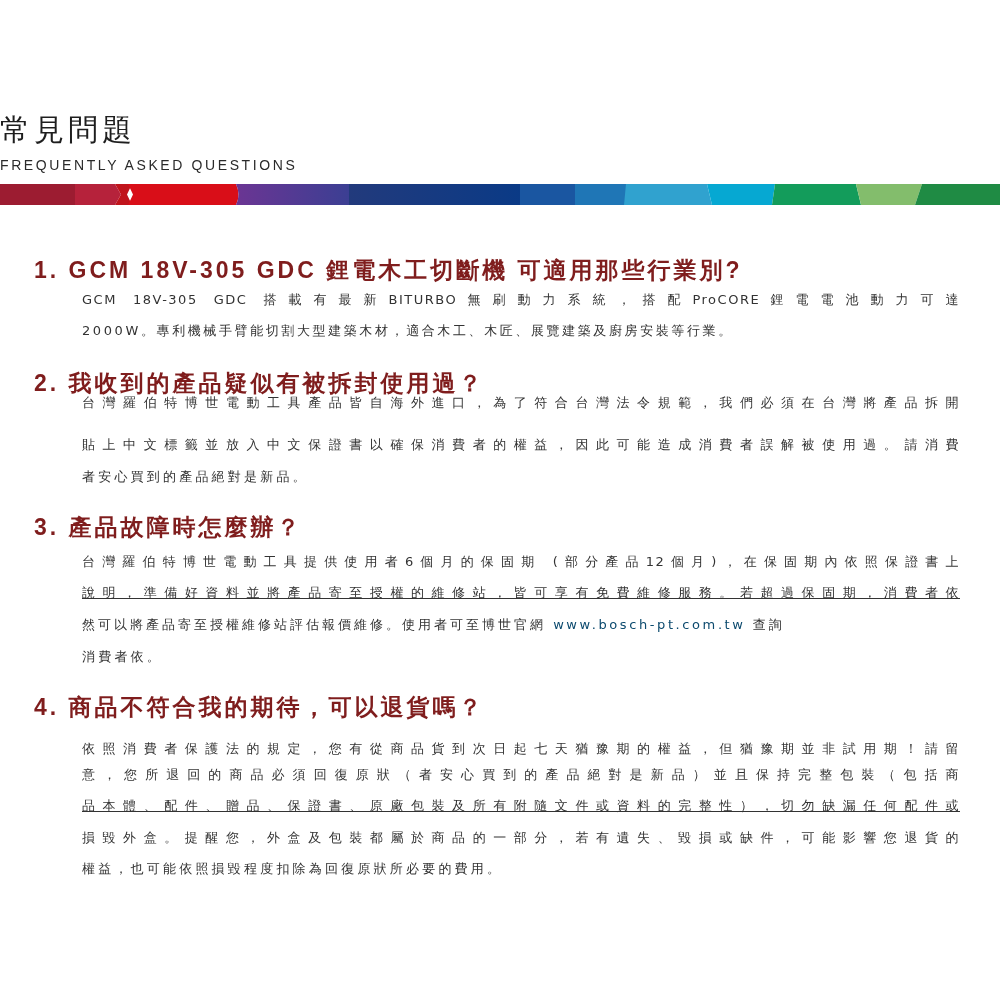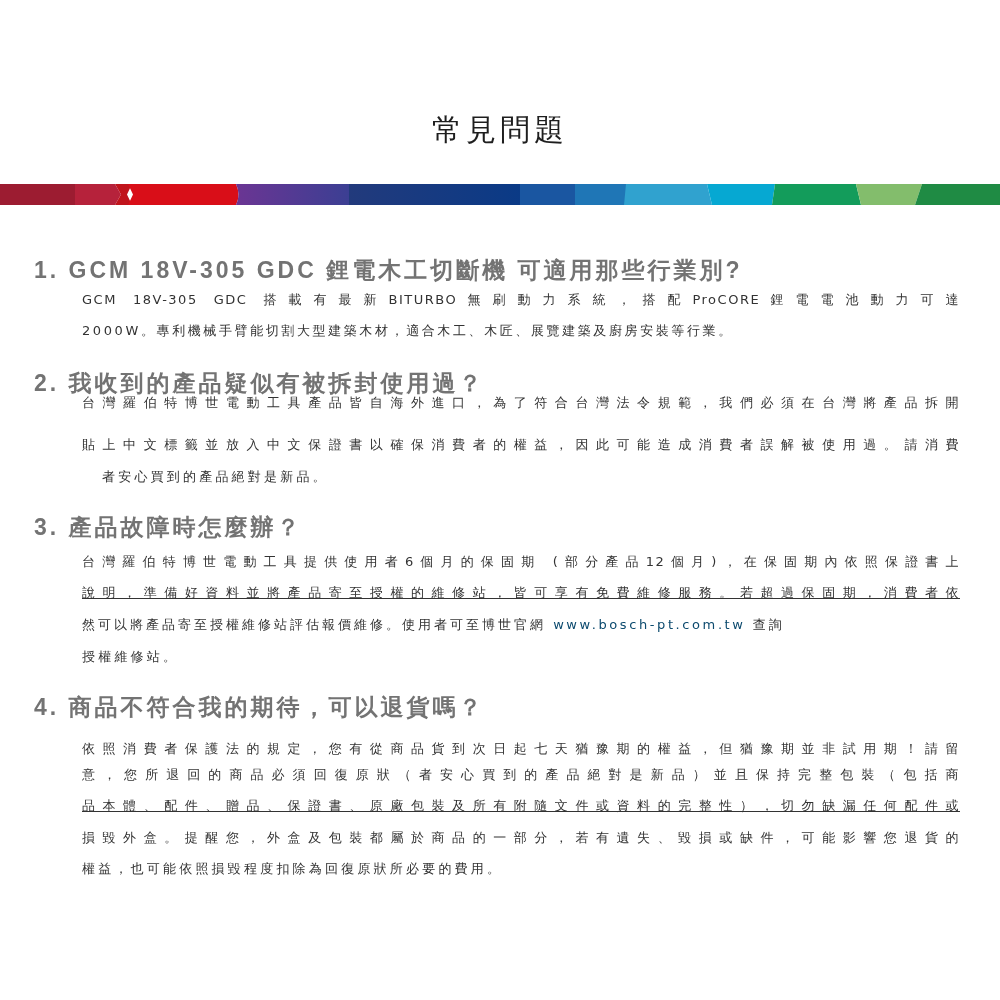--- a/index.html
+++ b/index.html
@@ -13,21 +13,21 @@
     position: relative;
     overflow: hidden;
     font-family: "DejaVu Sans", "Liberation Sans", sans-serif;
     color: #2b2b2b;
   }
   .title-block {
     position: absolute;
     left: 0;
     top: 110px;
     width: 1000px;
-    text-align: center;
+    text-align: left;
   }
   .title-zh {
     font-size: 30px;
     letter-spacing: 4px;
     color: #1e1e1e;
     line-height: 40px;
     font-weight: normal;
   }
   .title-en {
     margin-top: 6px;
@@ -46,21 +46,21 @@
     overflow: hidden;
   }
   .band svg { display: block; }
 
   .faq-q {
     position: absolute;
     left: 34px;
     font-family: "Liberation Sans", "DejaVu Sans", sans-serif;
     font-weight: bold;
     font-size: 23px;
-    color: #737373;
+    color: #7f1d1d;
     letter-spacing: 3px;
     white-space: nowrap;
     line-height: 28px;
   }
   .faq-line {
     position: absolute;
     left: 82px;
     width: 878px;
     font-size: 13px;
     color: #333333;
@@ -78,20 +78,21 @@
   .link {
     color: #0c4a6e;
     letter-spacing: 2.6px;
   }
 </style>
 </head>
 <body>
 
 <div class="title-block">
   <div class="title-zh">常見問題</div>
+  <div class="title-en">FREQUENTLY ASKED QUESTIONS</div>
 </div>
 
 <div class="band">
   <svg width="1000" height="21" viewBox="0 0 1000 21" xmlns="http://www.w3.org/2000/svg">
     <defs>
       <linearGradient id="gPurple" x1="0" x2="1" y1="0" y2="0">
         <stop offset="0" stop-color="#6b3593"></stop>
         <stop offset="1" stop-color="#3b3f93"></stop>
       </linearGradient>
       <linearGradient id="gNavy" x1="0" x2="1" y1="0" y2="0">
@@ -118,33 +119,33 @@
 <div>
   <div class="faq-q" style="top:256px;">1. GCM 18V-305 GDC 鋰電木工切斷機 可適用那些行業別?</div>
   <div class="faq-line" style="top:289px;">GCM 18V-305 GDC 搭載有最新BITURBO無刷動力系統，搭配ProCORE鋰電電池動力可達</div>
   <div class="faq-line last" style="top:320px;letter-spacing:2.6px;">2000W。專利機械手臂能切割大型建築木材，適合木工、木匠、展覽建築及廚房安裝等行業。</div>
 </div>
 
 <div>
   <div class="faq-q" style="top:369px;">2. 我收到的產品疑似有被拆封使用過？</div>
   <div class="faq-line" style="top:392px;">台灣羅伯特博世電動工具產品皆自海外進口，為了符合台灣法令規範，我們必須在台灣將產品拆開</div>
   <div class="faq-line" style="top:434px;">貼上中文標籤並放入中文保證書以確保消費者的權益，因此可能造成消費者誤解被使用過。請消費</div>
-  <div class="faq-line last" style="top:466px;margin-left:20px;">者安心買到的產品絕對是新品。</div>
+  <div class="faq-line last" style="top:466px;">者安心買到的產品絕對是新品。</div>
 </div>
 
 <div>
   <div class="faq-q" style="top:513px;">3. 產品故障時怎麼辦？</div>
   <div class="faq-line" style="top:551px;">台灣羅伯特博世電動工具提供使用者6個月的保固期 (部分產品12個月)，在保固期內依照保證書上</div>
   <div class="faq-line" style="top:582px;text-decoration:underline;">說明，準備好資料並將產品寄至授權的維修站，皆可享有免費維修服務。若超過保固期，消費者依</div>
   <div class="faq-line last" style="top:614px;letter-spacing:3px;">
     <span>然可以將產品寄至授權維修站評估報價維修。使用者可至博世官網</span>
     <span class="link">www.bosch-pt.com.tw</span>
     <span>查詢</span>
   </div>
-  <div class="faq-line last" style="top:646px;">授權維修站。</div>
+  <div class="faq-line last" style="top:646px;">消費者依。</div>
 </div>
 
 <div>
   <div class="faq-q" style="top:693px;">4. 商品不符合我的期待，可以退貨嗎？</div>
   <div class="faq-line" style="top:732px;margin-top:6px;">依照消費者保護法的規定，您有從商品貨到次日起七天猶豫期的權益，但猶豫期並非試用期！請留</div>
   <div class="faq-line" style="top:764px;">意，您所退回的商品必須回復原狀（者安心買到的產品絕對是新品）並且保持完整包裝（包括商</div>
   <div class="faq-line" style="top:795px;text-decoration:underline;">品本體、配件、贈品、保證書、原廠包裝及所有附隨文件或資料的完整性），切勿缺漏任何配件或</div>
   <div class="faq-line" style="top:827px;">損毀外盒。提醒您，外盒及包裝都屬於商品的一部分，若有遺失、毀損或缺件，可能影響您退貨的</div>
   <div class="faq-line last" style="top:858px;">權益，也可能依照損毀程度扣除為回復原狀所必要的費用。</div>
 </div>

